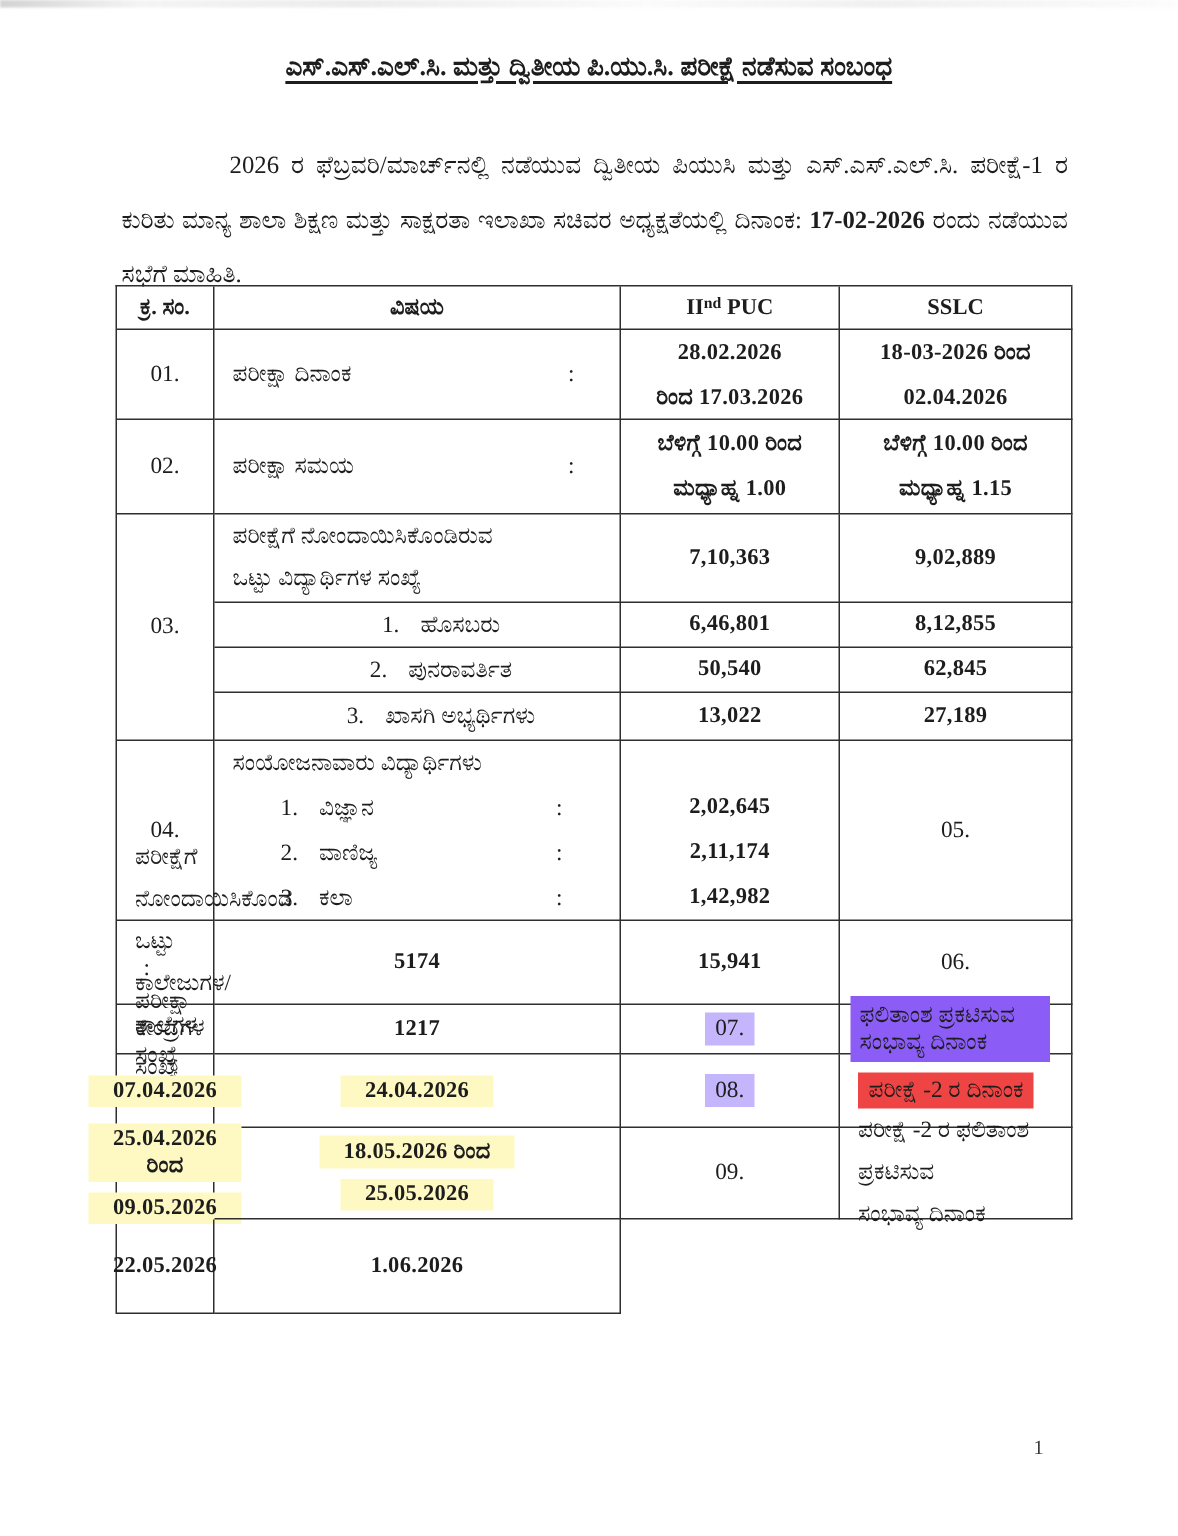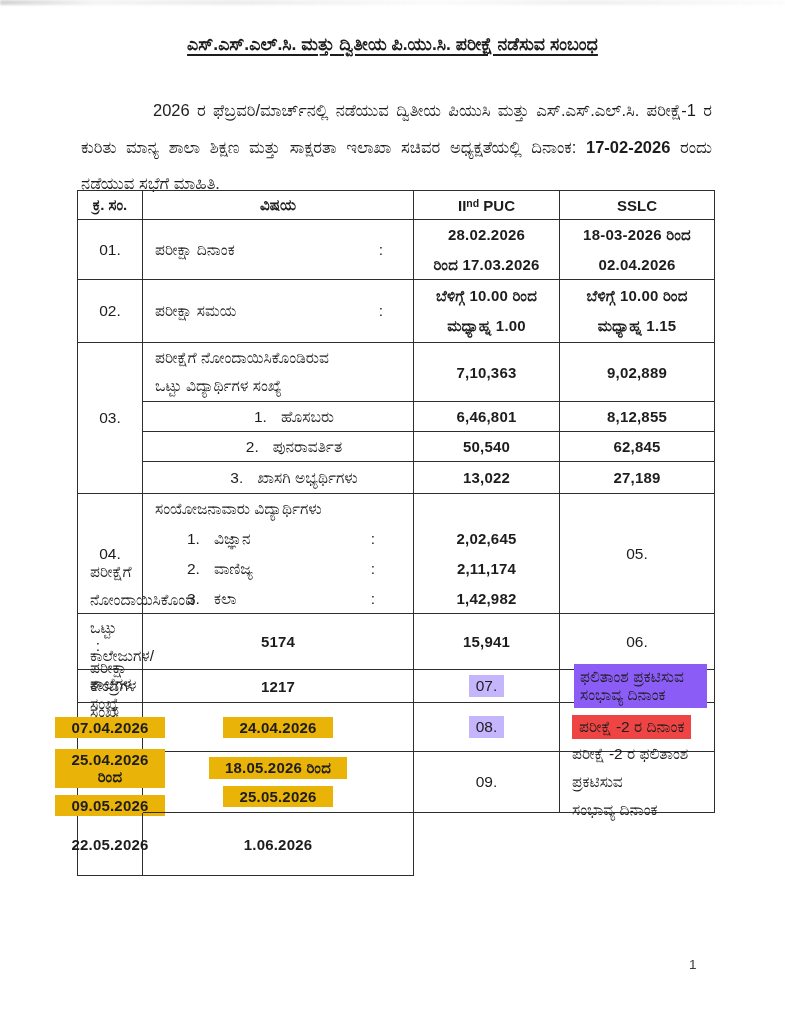--- a/index.html
+++ b/index.html
@@ -1,18 +1,18 @@
 <!DOCTYPE html>
 <html><head>
 <meta charset="utf-8">
 <style>
   html,body { margin:0; padding:0; background:#ffffff; }
   .page {
     position:relative; width:785px; height:1024px; background:#ffffff;
-    font-family:Liberation Sans, sans-serif; color:#1d1d1d; overflow:hidden;
+    font-family:Liberation Serif, serif; color:#1d1d1d; overflow:hidden;
   }
   
   .scan-strip {
     position:absolute; top:0; left:0; width:785px; height:5px;
     background:linear-gradient(to right,
       rgba(110,110,110,0.30) 0%, rgba(150,150,150,0.10) 12%,
       rgba(140,140,140,0.16) 30%, rgba(190,190,190,0.06) 55%,
       rgba(150,150,150,0.14) 75%, rgba(200,200,200,0.05) 100%);
     filter:blur(0.8px);
   }
@@ -31,39 +31,39 @@
     position:absolute; left:77px; top:190px; width:637px;
     display:grid;
     grid-template-columns:65px 271px 146px 155px;
     grid-template-rows:29px 60px 63px 59px 30px 30px 32px 120px 56px 33px 49px 61px 63px;
     border-top:1.6px solid #2e2e2e; border-left:1.6px solid #2e2e2e;
     font-size:15.5px;
   }
   .cell {
     border-right:1.6px solid #2e2e2e; border-bottom:1.6px solid #2e2e2e;
     box-sizing:border-box; position:relative;
-    display:flex; flex-direction:column; justify-content:center;align-items:center;
+    display:flex; flex-direction:column; justify-content:center;
   }
   .c-center { align-items:center; text-align:center; }
   .c-sub { padding-left:12px; align-items:flex-start; }
   .hdr { font-weight:bold; font-size:15px; }
   .sup { font-size:10.5px; position:relative; top:-4px; font-weight:bold; }
   .val { font-weight:bold; font-size:15px; letter-spacing:0.2px; }
   .lines { line-height:30px;text-align:right; }
   .lines2 { line-height:28px; }
   .colon-r30 { position:absolute; right:30px; top:50%; transform:translateY(-50%); }
   .colon-r42 { position:absolute; right:42px; bottom:9px; }
   .colon-r44 { position:absolute; right:44px; top:50%; transform:translateY(-50%); }
   .indent { padding-left:32px; }
   .row3span { grid-row:4 / span 4; }
   .grid4 { display:grid; grid-template-rows:30px 30px 30px 30px; justify-content:stretch; }
   .grid4 > div { display:flex; align-items:center; position:relative; }
   .hl-no { background:#c4b5fd; padding:2px 7px; }
   .hl-block { display:block; width:calc(100% - 14px); background:#8b5cf6; padding:4px 2px 4px 6px; box-sizing:border-box; }
-  .hl-val { background:#eab308; padding:2px 16px; }
+  .hl-val { background:#fef9c3; padding:2px 16px; }
   .hl-sub { background:#ef4444; padding:3px 7px; }
   .vgap6 { display:flex; flex-direction:column; gap:7px; align-items:center; }
   .page-num { position:absolute; left:689px; top:957px; font-size:13.5px; color:#3b3b3b; }
   .r04-sslc { padding-top:28px; }
 </style>
 </head>
 <body>
 
 <div class="page">
 

